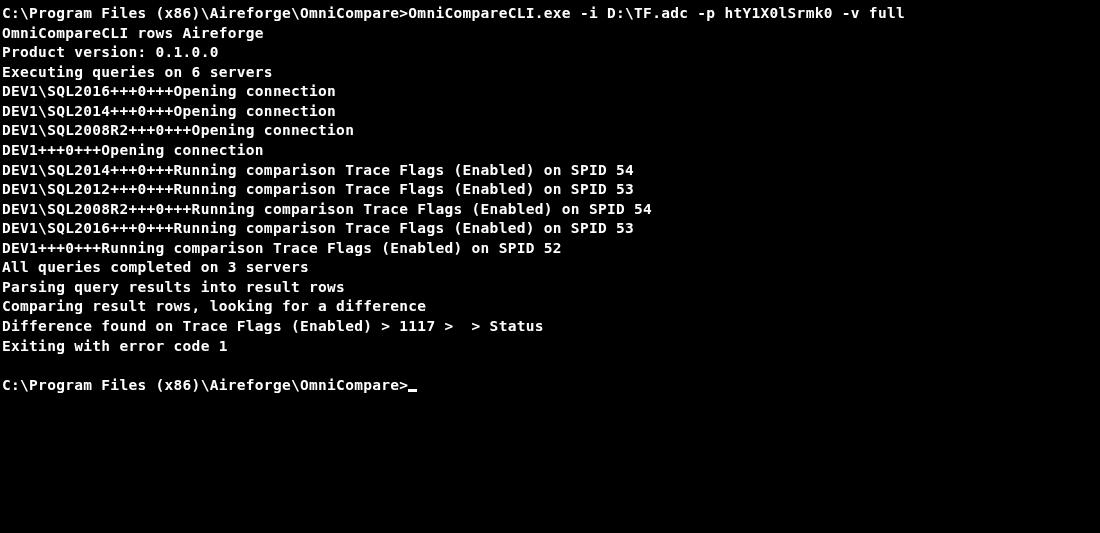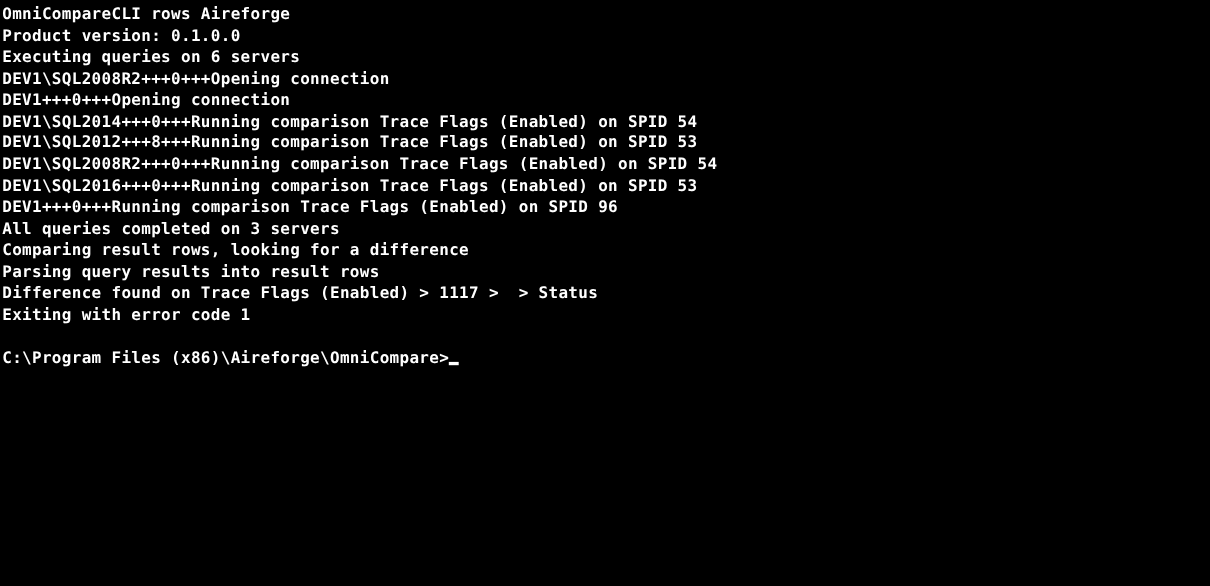--- a/index.html
+++ b/index.html
@@ -26,33 +26,36 @@
       margin-left: 0;
       vertical-align: baseline;
       position: relative;
       top: 2px;
     }
   </style>
 </head>
 <body>
 
 <div>
+  <div class="line"><span>C:\Program Files (x86)\Aireforge\OmniCompare&gt;</span><span>OmniCompareCLI.exe -i D:\TF.adc -p htY1X0lSrmk0 -v full</span></div>
 
   <div class="line">OmniCompareCLI rows Aireforge</div>
   <div class="line">Product version: 0.1.0.0</div>
   <div class="line">Executing queries on 6 servers</div>
+  <div class="line">DEV1\SQL2016+++0+++Opening connection</div>
+  <div class="line">DEV1\SQL2014+++0+++Opening connection</div>
   <div class="line">DEV1\SQL2008R2+++0+++Opening connection</div>
   <div class="line">DEV1+++0+++Opening connection</div>
   <div class="line">DEV1\SQL2014+++0+++Running comparison Trace Flags (Enabled) on SPID 54</div>
-  <div class="line">DEV1\SQL2012+++8+++Running comparison Trace Flags (Enabled) on SPID 53</div>
+  <div class="line">DEV1\SQL2012+++0+++Running comparison Trace Flags (Enabled) on SPID 53</div>
   <div class="line">DEV1\SQL2008R2+++0+++Running comparison Trace Flags (Enabled) on SPID 54</div>
   <div class="line">DEV1\SQL2016+++0+++Running comparison Trace Flags (Enabled) on SPID 53</div>
-  <div class="line">DEV1+++0+++Running comparison Trace Flags (Enabled) on SPID 96</div>
+  <div class="line">DEV1+++0+++Running comparison Trace Flags (Enabled) on SPID 52</div>
   <div class="line">All queries completed on 3 servers</div>
+  <div class="line">Parsing query results into result rows</div>
   <div class="line">Comparing result rows, looking for a difference</div>
-  <div class="line">Parsing query results into result rows</div>
   <div class="line">Difference found on Trace Flags (Enabled) &gt; 1117 &gt;  &gt; Status</div>
   <div class="line">Exiting with error code 1</div>
 
   <div class="line">&nbsp;</div>
 
   <div class="line prompt-line"><span>C:\Program Files (x86)\Aireforge\OmniCompare&gt;</span><span class="cursor"></span></div>
 </div>
 
 </body></html>

